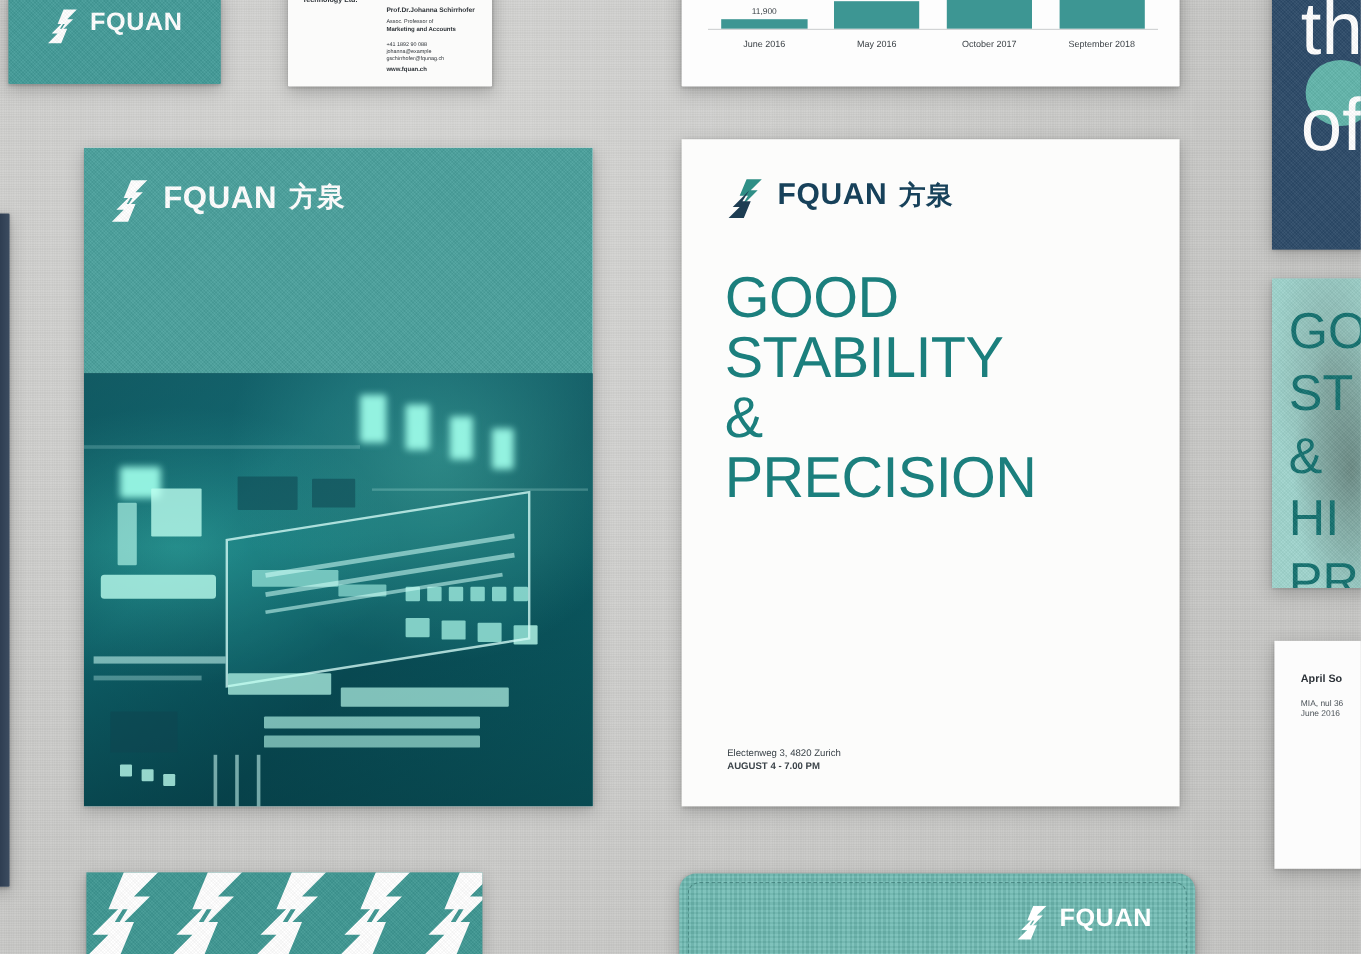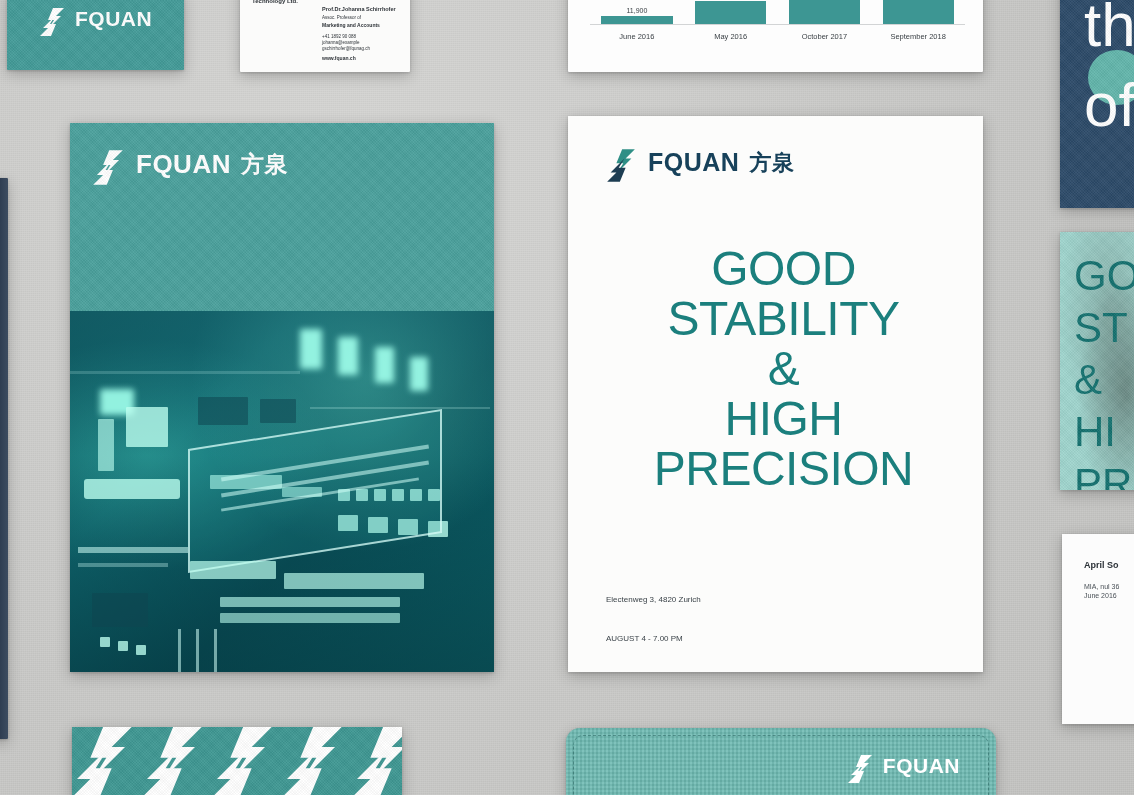--- a/index.html
+++ b/index.html
@@ -82,25 +82,25 @@
   .chipd{position:absolute;background:rgba(15,70,80,.55);border-radius:1px;}
   .trace{position:absolute;background:rgba(210,255,248,.55);}
   .glow{position:absolute;background:rgba(160,255,235,.9);filter:blur(3px);border-radius:2px;}
   .bigchip{position:absolute;border:2px solid rgba(220,255,250,.75);background:rgba(40,160,160,.18);}
 
   
   #poster{left:568px;top:116px;width:415px;height:556px;background:#fcfcfb;}
   #poster .logolock{position:absolute;left:38px;top:32px;}
   #poster .logotype{color:#17415a;font-size:25px;}
   #poster .headline{
-    position:absolute;left:36px;top:128px;right:20px;
-    color:#1b7f7d;font-size:48px;line-height:50px;font-weight:normal;letter-spacing:-.5px;text-align:center;
+    position:absolute;left:36px;top:108px;right:20px;
+    color:#1b7f7d;font-size:48px;line-height:50px;font-weight:normal;letter-spacing:-.5px;
   }
   #poster .footer{position:absolute;left:38px;bottom:28px;font-size:8px;line-height:11px;color:#3b4349;filter:blur(.4px);}
-  #poster .footer .b{font-weight:normal;margin-top:28px;}
+  #poster .footer .b{font-weight:bold;}
 
   
   #navy-card{left:1060px;top:-22px;width:120px;height:230px;background:#2c4a68;}
   #navy-card .nt{position:absolute;color:#fff;font-size:62px;line-height:62px;font-weight:normal;left:24px;}
   #navy-card .dot{position:absolute;left:28px;top:72px;width:58px;height:55px;border-radius:50%;background:#62b5ab;}
 
   
   #teal-poster{left:1060px;top:232px;width:120px;height:258px;background:#9fd4cd;}
   #teal-poster .ghost{position:absolute;inset:0;
     background:
@@ -259,21 +259,20 @@
         </svg>
       </span>
       <span class="logotype" style="margin-left:12px">FQUAN</span>
       <span class="logotype cjk" style="margin-left:10px;font-size:22px">方泉</span>
     </div>
 
     <div class="headline">
       <div>GOOD</div>
       <div>STABILITY</div>
       <div>&amp;</div>
-      <div>HIGH</div>
       <div>PRECISION</div>
     </div>
 
     <div class="footer">
       <div>Electenweg 3, 4820 Zurich</div>
       <div class="b">AUGUST 4 - 7.00 PM</div>
     </div>
   </div>
 
   <div class="card sh grain" id="navy-card">

